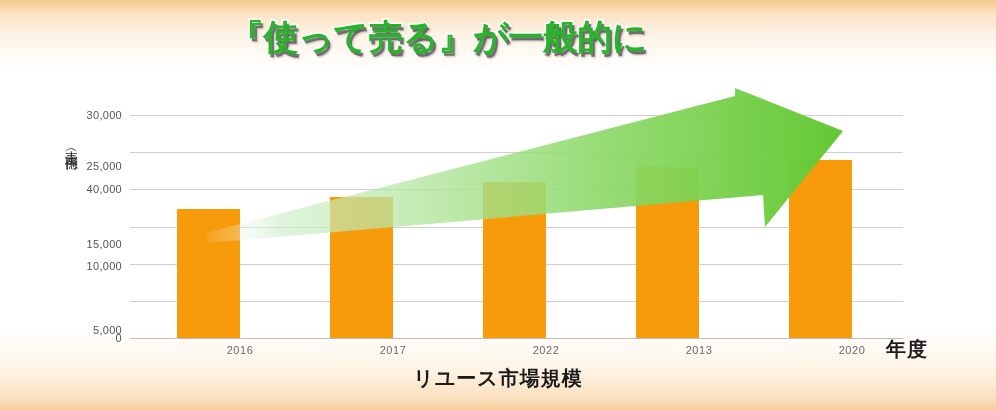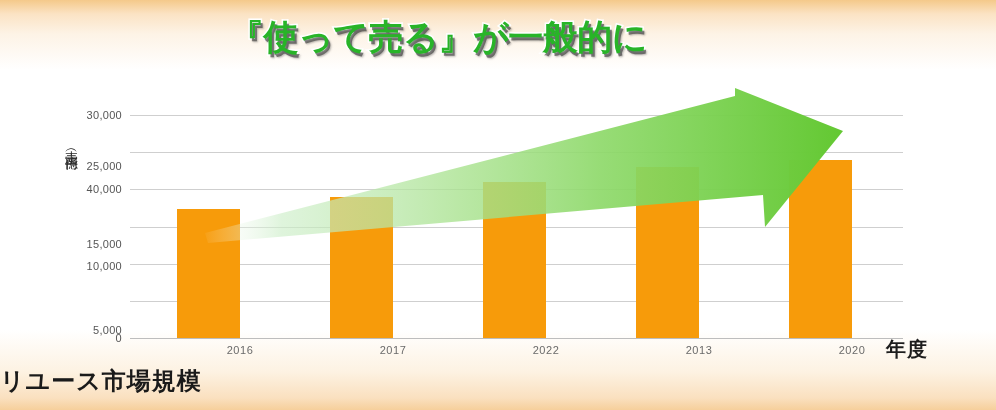--- a/index.html
+++ b/index.html
@@ -99,22 +99,22 @@
     font-weight: bold;
     color: #1d1d1d;
     letter-spacing: 1px;
   }
 
   .chart-title {
     position: absolute;
     left: 0;
     top: 365px;
     width: 996px;
-    text-align: left;
-    font-size: 24px;
+    text-align: center;
+    font-size: 20px;
     font-weight: bold;
     color: #1a1a1a;
     letter-spacing: 1px;
   }
 
   
   .arrow-svg {
     position: absolute;
     left: 0;
     top: 0;

